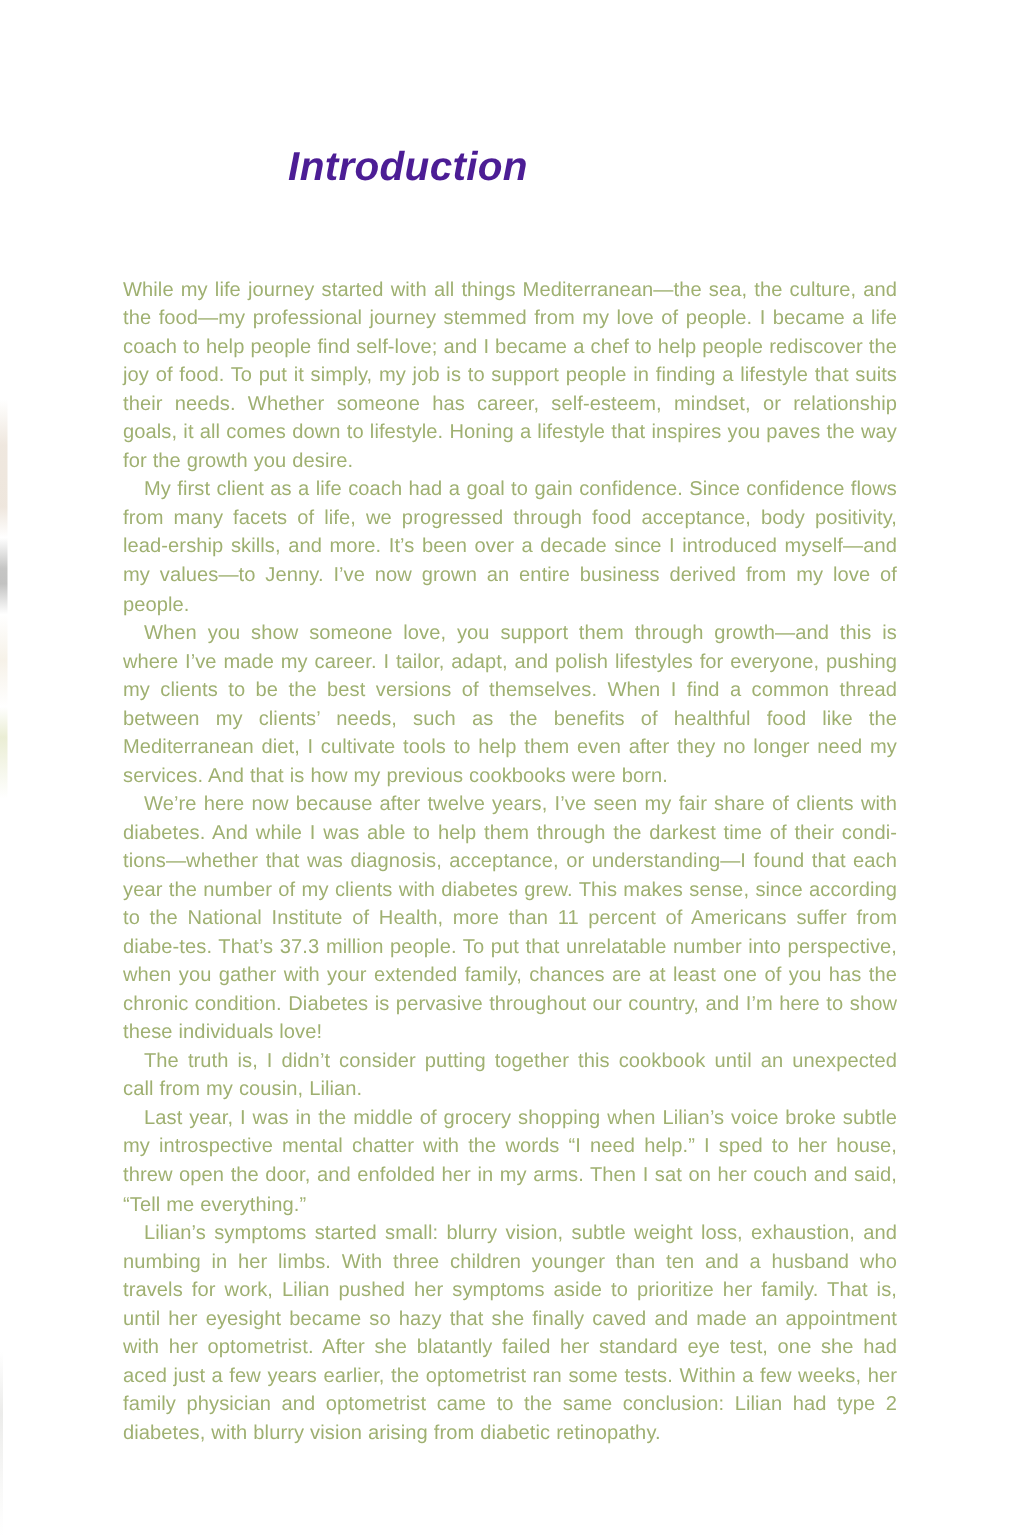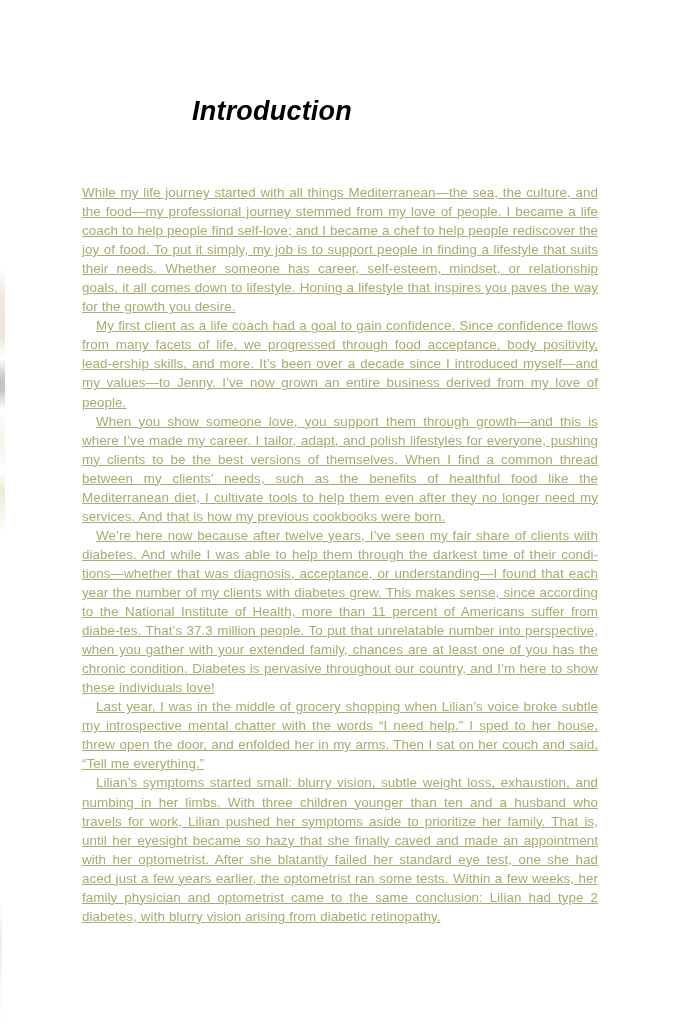--- a/index.html
+++ b/index.html
@@ -68,42 +68,41 @@
   .chapter-title {
     position: absolute;
     left: 0;
     top: 78px;
     width: 544px;
     text-align: center;
     font-style: italic;
     font-weight: 600;
     font-size: 27px;
     letter-spacing: 0.2px;
-    color: #000000;
+    color: #4c1d95;
     font-family: "Liberation Sans", sans-serif;
   }
 
   .body-copy {
     position: absolute;
     left: 82px;
     top: 183px;
     width: 516px;
     font-size: 13.4px;
     line-height: 19.05px;
     color: #9fb071;
     text-align: justify;
     text-justify: inter-word;
     letter-spacing: 0.06px;
     word-spacing: 0.2px;
   }
 
   .body-copy p {
     margin: 0;
     text-indent: 14px;
-    text-decoration: underline;
   }
 
   .body-copy p.first {
     text-indent: 0;
   }
 
   
   .body-copy p {
     text-align-last: left;
   }
@@ -116,17 +115,18 @@
   <div class="scan-edge"></div>
   <div class="scan-edge-b"></div>
 
   <h1 class="chapter-title">Introduction</h1>
 
   <div class="body-copy">
     <p class="first">While my life journey started with all things Mediterranean—the sea, the culture, and the food—my professional journey stemmed from my love of people. I became a life coach to help people find self-love; and I became a chef to help people rediscover the joy of food. To put it simply, my job is to support people in finding a lifestyle that suits their needs. Whether someone has career, self-esteem, mindset, or relationship goals, it all comes down to lifestyle. Honing a lifestyle that inspires you paves the way for the growth you desire.</p>
     <p>My first client as a life coach had a goal to gain confidence. Since confidence flows from many facets of life, we progressed through food acceptance, body positivity, lead-ership skills, and more. It’s been over a decade since I introduced myself—and my values—to Jenny. I’ve now grown an entire business derived from my love of people.</p>
     <p>When you show someone love, you support them through growth—and this is where I’ve made my career. I tailor, adapt, and polish lifestyles for everyone, pushing my clients to be the best versions of themselves. When I find a common thread between my clients’ needs, such as the benefits of healthful food like the Mediterranean diet, I cultivate tools to help them even after they no longer need my services. And that is how my previous cookbooks were born.</p>
     <p>We’re here now because after twelve years, I’ve seen my fair share of clients with diabetes. And while I was able to help them through the darkest time of their condi-tions—whether that was diagnosis, acceptance, or understanding—I found that each year the number of my clients with diabetes grew. This makes sense, since according to the National Institute of Health, more than 11 percent of Americans suffer from diabe-tes. That’s 37.3 million people. To put that unrelatable number into perspective, when you gather with your extended family, chances are at least one of you has the chronic condition. Diabetes is pervasive throughout our country, and I’m here to show these individuals love!</p>
+    <p>The truth is, I didn’t consider putting together this cookbook until an unexpected call from my cousin, Lilian.</p>
     <p>Last year, I was in the middle of grocery shopping when Lilian’s voice broke subtle my introspective mental chatter with the words “I need help.” I sped to her house, threw open the door, and enfolded her in my arms. Then I sat on her couch and said, “Tell me everything.”</p>
     <p>Lilian’s symptoms started small: blurry vision, subtle weight loss, exhaustion, and numbing in her limbs. With three children younger than ten and a husband who travels for work, Lilian pushed her symptoms aside to prioritize her family. That is, until her eyesight became so hazy that she finally caved and made an appointment with her optometrist. After she blatantly failed her standard eye test, one she had aced just a few years earlier, the optometrist ran some tests. Within a few weeks, her family physician and optometrist came to the same conclusion: Lilian had type 2 diabetes, with blurry vision arising from diabetic retinopathy.</p>
   </div>
 
 </div>
 
 </body></html>

